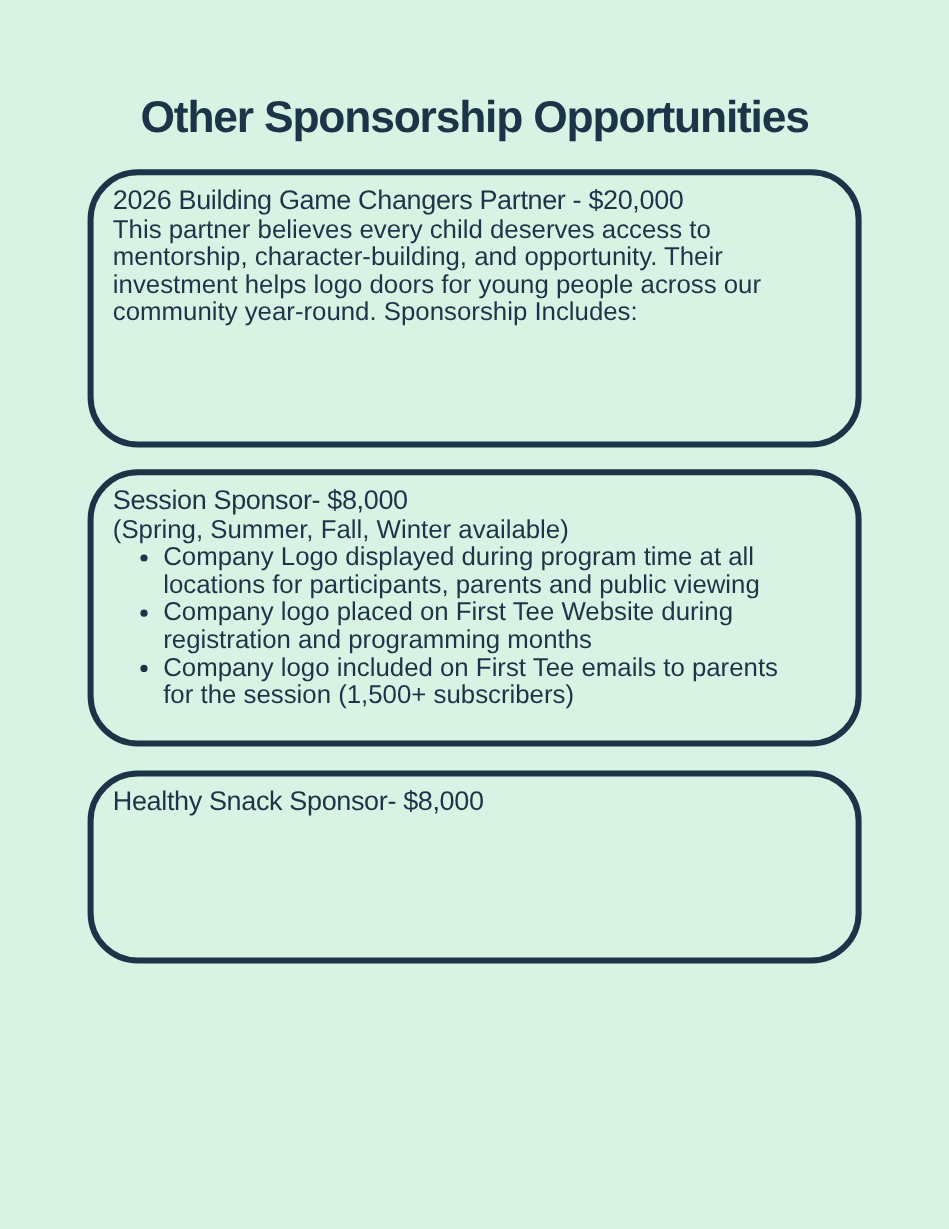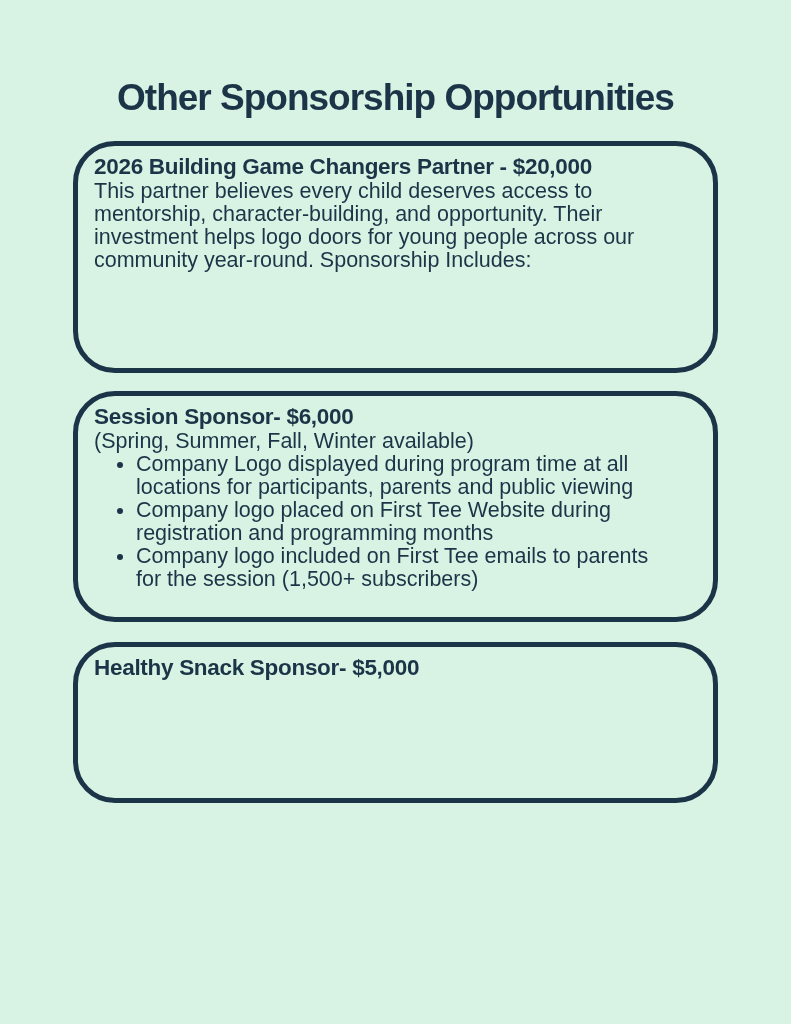--- a/index.html
+++ b/index.html
@@ -39,21 +39,21 @@
     padding: 8px 16px 0 16px;
     background: var(--bg);
     overflow: hidden;
   }
   .card.first { margin-top: 21px; height: 232px; }
   .card.second { height: 231px; }
   .card.third { margin-top: 20px; height: 161px; }
   .card h2 {
     margin: 0;
     font-size: 22.5px;
-    font-weight: bold;
+    font-weight: normal;
     letter-spacing: -0.3px;
     line-height: 26px;
   }
   .card p {
     margin: 0;
     font-size: 21.5px;
     line-height: 23px;
     max-width: 575px;
   }
   .card ul {
@@ -71,26 +71,26 @@
 <div class="page">
 
   <h1 class="page-title">Other Sponsorship Opportunities</h1>
 
   <section class="card first">
     <h2>2026 Building Game Changers Partner - $20,000</h2>
     <p>This partner believes every child deserves access to mentorship, character-building, and opportunity. Their investment helps logo doors for young people across our community year-round. Sponsorship Includes:</p>
   </section>
 
   <section class="card second">
-    <h2>Session Sponsor- $6,000</h2>
+    <h2>Session Sponsor- $8,000</h2>
     <p>(Spring, Summer, Fall, Winter available)</p>
     <ul>
         <li>Company Logo displayed during program time at all locations for participants, parents and public viewing</li>
         <li>Company logo placed on First Tee Website during registration and programming months</li>
         <li>Company logo included on First Tee emails to parents for the session (1,500+ subscribers)</li>
       </ul>
   </section>
 
   <section class="card third">
-    <h2>Healthy Snack Sponsor- $5,000</h2>
+    <h2>Healthy Snack Sponsor- $8,000</h2>
   </section>
 
 </div>
 
 </body></html>

